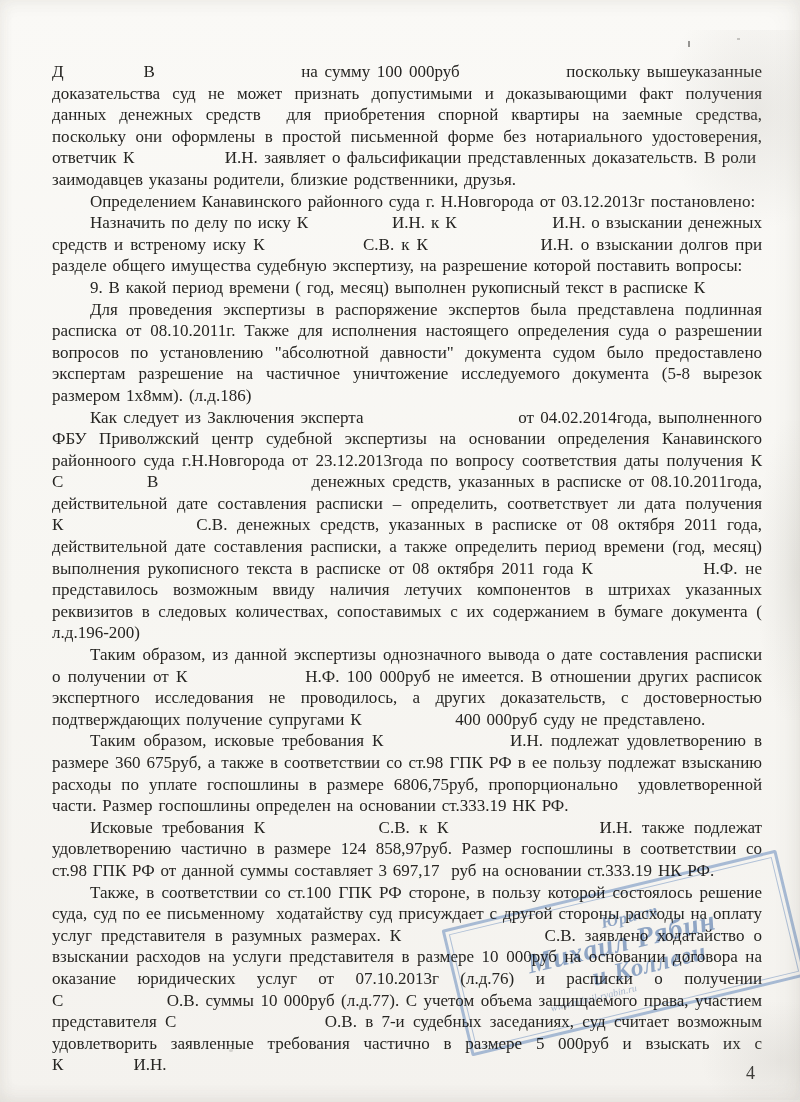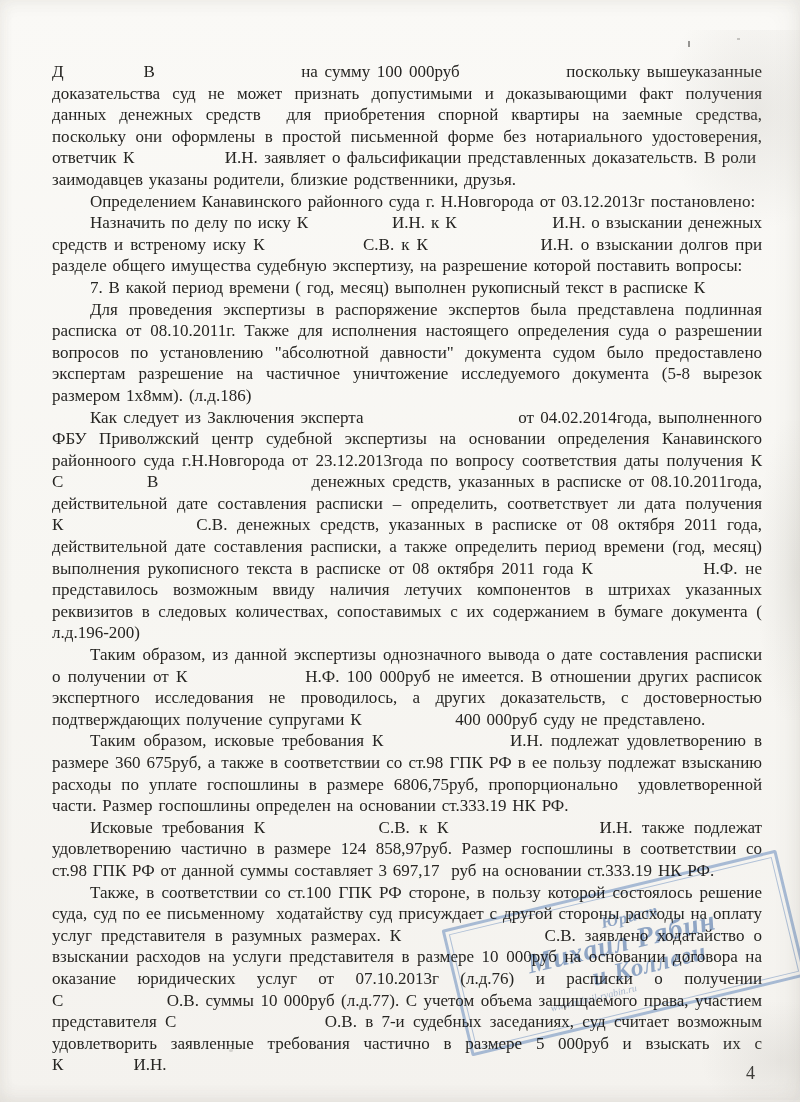--- a/index.html
+++ b/index.html
@@ -62,21 +62,21 @@
 </style>
 </head>
 <body>
 
 <div class="page">
 
   <div class="doc-text">
     <p class="para cont">Д&nbsp;&nbsp;&nbsp;&nbsp;&nbsp;&nbsp;&nbsp;&nbsp;&nbsp;&nbsp;&nbsp;&nbsp;В&nbsp;&nbsp;&nbsp;&nbsp;&nbsp;&nbsp;&nbsp;&nbsp;&nbsp;&nbsp;&nbsp;&nbsp;&nbsp;&nbsp;&nbsp;&nbsp;&nbsp;&nbsp;&nbsp;&nbsp;&nbsp;&nbsp;на сумму 100 000руб&nbsp;&nbsp;&nbsp;&nbsp;&nbsp;&nbsp;&nbsp;&nbsp;&nbsp;&nbsp;&nbsp;&nbsp;&nbsp;&nbsp;&nbsp;&nbsp;поскольку вышеуказанные доказательства суд не может признать допустимыми и доказывающими факт получения данных денежных средств&nbsp; для приобретения спорной квартиры на заемные средства, поскольку они оформлены в простой письменной форме без нотариального удостоверения, ответчик К&nbsp;&nbsp;&nbsp;&nbsp;&nbsp;&nbsp;&nbsp;&nbsp;&nbsp;&nbsp;&nbsp;&nbsp;&nbsp;&nbsp;И.Н. заявляет о фальсификации представленных доказательств. В роли&nbsp; заимодавцев указаны родители, близкие родственники, друзья.</p>
     <p class="para">Определением Канавинского районного суда г. Н.Новгорода от 03.12.2013г постановлено:</p>
     <p class="para">Назначить по делу по иску К&nbsp;&nbsp;&nbsp;&nbsp;&nbsp;&nbsp;&nbsp;&nbsp;&nbsp;&nbsp;&nbsp;&nbsp;&nbsp;&nbsp;И.Н. к К&nbsp;&nbsp;&nbsp;&nbsp;&nbsp;&nbsp;&nbsp;&nbsp;&nbsp;&nbsp;&nbsp;&nbsp;&nbsp;&nbsp;&nbsp;&nbsp;И.Н. о взыскании денежных средств и встреному иску К&nbsp;&nbsp;&nbsp;&nbsp;&nbsp;&nbsp;&nbsp;&nbsp;&nbsp;&nbsp;&nbsp;&nbsp;&nbsp;&nbsp;С.В. к К&nbsp;&nbsp;&nbsp;&nbsp;&nbsp;&nbsp;&nbsp;&nbsp;&nbsp;&nbsp;&nbsp;&nbsp;&nbsp;&nbsp;&nbsp;&nbsp;И.Н. о взыскании долгов при разделе общего имущества судебную экспертизу, на разрешение которой поставить вопросы:</p>
-    <p class="para">7. В какой период времени ( год, месяц) выполнен рукописный текст в расписке К</p>
+    <p class="para">9. В какой период времени ( год, месяц) выполнен рукописный текст в расписке К</p>
     <p class="para">Для проведения экспертизы в распоряжение экспертов была представлена подлинная расписка от 08.10.2011г. Также для исполнения настоящего определения суда о разрешении вопросов по установлению "абсолютной давности" документа судом было предоставлено экспертам разрешение на частичное уничтожение исследуемого документа (5-8 вырезок размером 1х8мм). (л.д.186)</p>
     <p class="para">Как следует из Заключения эксперта&nbsp;&nbsp;&nbsp;&nbsp;&nbsp;&nbsp;&nbsp;&nbsp;&nbsp;&nbsp;&nbsp;&nbsp;&nbsp;&nbsp;&nbsp;&nbsp;&nbsp;&nbsp;&nbsp;&nbsp;&nbsp;&nbsp;&nbsp;&nbsp;от 04.02.2014года, выполненного ФБУ Приволжский центр судебной экспертизы на основании определения Канавинского районноого суда г.Н.Новгорода от 23.12.2013года по вопросу соответствия даты получения К С&nbsp;&nbsp;&nbsp;&nbsp;&nbsp;&nbsp;&nbsp;&nbsp;&nbsp;&nbsp;&nbsp;&nbsp;В&nbsp;&nbsp;&nbsp;&nbsp;&nbsp;&nbsp;&nbsp;&nbsp;&nbsp;&nbsp;&nbsp;&nbsp;&nbsp;&nbsp;&nbsp;&nbsp;&nbsp;&nbsp;&nbsp;&nbsp;&nbsp;&nbsp;денежных средств, указанных в расписке от 08.10.2011года, действительной дате составления расписки – определить, соответствует ли дата получения К&nbsp;&nbsp;&nbsp;&nbsp;&nbsp;&nbsp;&nbsp;&nbsp;&nbsp;&nbsp;&nbsp;&nbsp;&nbsp;&nbsp;С.В. денежных средств, указанных в расписке от 08 октября 2011 года, действительной дате составления расписки, а также определить период времени (год, месяц) выполнения рукописного текста в расписке от 08 октября 2011 года К&nbsp;&nbsp;&nbsp;&nbsp;&nbsp;&nbsp;&nbsp;&nbsp;&nbsp;&nbsp;&nbsp;&nbsp;&nbsp;&nbsp;Н.Ф. не представилось возможным ввиду наличия летучих компонентов в штрихах указанных реквизитов в следовых количествах, сопоставимых с их содержанием в бумаге документа ( л.д.196-200)</p>
     <p class="para">Таким образом, из данной экспертизы однозначного вывода о дате составления расписки о получении от К&nbsp;&nbsp;&nbsp;&nbsp;&nbsp;&nbsp;&nbsp;&nbsp;&nbsp;&nbsp;&nbsp;&nbsp;&nbsp;&nbsp;&nbsp;&nbsp;Н.Ф. 100 000руб не имеется. В отношении других расписок экспертного исследования не проводилось, а других доказательств, с достоверностью подтверждающих получение супругами К&nbsp;&nbsp;&nbsp;&nbsp;&nbsp;&nbsp;&nbsp;&nbsp;&nbsp;&nbsp;&nbsp;&nbsp;&nbsp;&nbsp;&nbsp;&nbsp;400 000руб суду не представлено.</p>
     <p class="para">Таким образом, исковые требования К&nbsp;&nbsp;&nbsp;&nbsp;&nbsp;&nbsp;&nbsp;&nbsp;&nbsp;&nbsp;&nbsp;&nbsp;&nbsp;&nbsp;&nbsp;&nbsp;И.Н. подлежат удовлетворению в размере 360 675руб, а также в соответствии со ст.98 ГПК РФ в ее пользу подлежат взысканию расходы по уплате госпошлины в размере 6806,75руб, пропорционально&nbsp; удовлетворенной части. Размер госпошлины определен на основании ст.333.19 НК РФ.</p>
     <p class="para">Исковые требования К&nbsp;&nbsp;&nbsp;&nbsp;&nbsp;&nbsp;&nbsp;&nbsp;&nbsp;&nbsp;&nbsp;&nbsp;С.В. к К&nbsp;&nbsp;&nbsp;&nbsp;&nbsp;&nbsp;&nbsp;&nbsp;&nbsp;&nbsp;&nbsp;&nbsp;&nbsp;&nbsp;&nbsp;&nbsp;И.Н. также подлежат удовлетворению частично в размере 124 858,97руб. Размер госпошлины в соответствии со ст.98 ГПК РФ от данной суммы составляет 3 697,17&nbsp; руб на основании ст.333.19 НК РФ.</p>
     <p class="para">Также, в соответствии со ст.100 ГПК РФ стороне, в пользу которой состоялось решение суда, суд по ее письменному&nbsp; ходатайству суд присуждает с другой стороны расходы на оплату услуг представителя в разумных размерах. К&nbsp;&nbsp;&nbsp;&nbsp;&nbsp;&nbsp;&nbsp;&nbsp;&nbsp;&nbsp;&nbsp;&nbsp;&nbsp;&nbsp;&nbsp;&nbsp;С.В. заявлено ходатайство о взыскании расходов на услуги представителя в размере 10 000руб на основании договора на оказание юридических услуг от 07.10.2013г (л.д.76) и расписки о получении С&nbsp;&nbsp;&nbsp;&nbsp;&nbsp;&nbsp;&nbsp;&nbsp;&nbsp;&nbsp;&nbsp;&nbsp;&nbsp;&nbsp;&nbsp;&nbsp;О.В. суммы 10 000руб (л.д.77). С учетом объема защищаемого права, участием представителя С&nbsp;&nbsp;&nbsp;&nbsp;&nbsp;&nbsp;&nbsp;&nbsp;&nbsp;&nbsp;&nbsp;&nbsp;&nbsp;&nbsp;&nbsp;&nbsp;&nbsp;&nbsp;О.В. в 7-и судебных заседаниях, суд считает возможным удовлетворить заявленные требования частично в размере 5 000руб и взыскать их с К&nbsp;&nbsp;&nbsp;&nbsp;&nbsp;&nbsp;&nbsp;&nbsp;&nbsp;&nbsp;&nbsp;&nbsp;И.Н.</p>
 
   </div>
 
   <div class="stamp">

